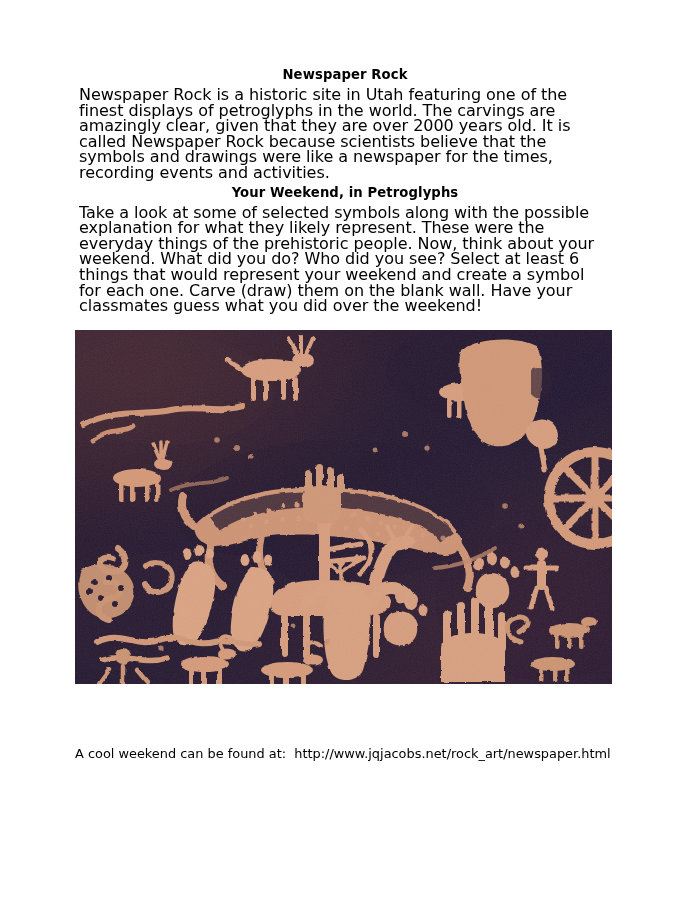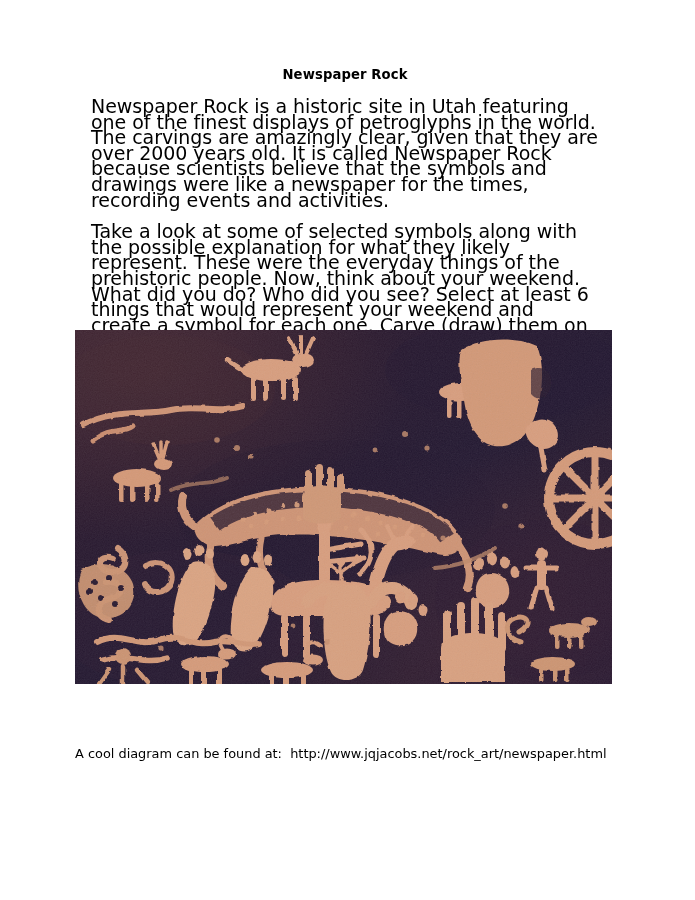--- a/index.html
+++ b/index.html
@@ -30,23 +30,23 @@
   }
   .heading {
     text-align: center;
     font-weight: bold;
     font-size: 13.2px;
     line-height: 16px;
     margin: 0;
     letter-spacing: 0.1px;
   }
   .para {
-    font-size: 19px;
+    font-size: 16px;
     line-height: 15.6px;
-    margin: 16px;
+    margin: 4px;
     text-align: left;
     letter-spacing: -0.05px;
   }
   .photo-wrap {
     position: absolute;
     left: 75px;
     top: 322px;
     width: 537px;
     height: 354px;
     overflow: hidden;
@@ -64,20 +64,21 @@
   }
 </style>
 </head>
 <body>
 
 <div class="page">
 
   <div class="content">
     <div class="heading">Newspaper Rock</div>
     <p class="para">Newspaper Rock is a historic site in Utah featuring one of the finest displays of petroglyphs in the world. The carvings are amazingly clear, given that they are over 2000 years old. It is called Newspaper Rock because scientists believe that the symbols and drawings were like a newspaper for the times, recording events and activities.</p>
+    <div class="heading">Your Weekend, in Petroglyphs</div>
     <p class="para">Take a look at some of selected symbols along with the possible explanation for what they likely represent. These were the everyday things of the prehistoric people. Now, think about your weekend. What did you do? Who did you see? Select at least 6 things that would represent your weekend and create a symbol for each one. Carve (draw) them on the blank wall. Have your classmates guess what you did over the weekend!</p>
   </div>
 
   <div class="photo-wrap">
     <svg class="photo-svg" viewBox="0 0 537 354" preserveAspectRatio="none">
       <defs>
         <linearGradient id="rockbg" x1="0" y1="0" x2="1" y2="1">
           <stop offset="0%" stop-color="#3a2336"></stop>
           <stop offset="25%" stop-color="#2c1b30"></stop>
           <stop offset="55%" stop-color="#241a33"></stop>
@@ -415,15 +416,15 @@
 
         <path d="M360 238 C386 236, 404 228, 420 218" stroke="#cf9670" stroke-width="4" fill="none" opacity="0.8" stroke-linecap="round"></path>
         <path d="M96 160 C118 150, 134 156, 152 148" stroke="#cf9670" stroke-width="4" fill="none" opacity="0.7" stroke-linecap="round"></path>
       </g>
 
       <rect x="0" y="0" width="537" height="354" filter="url(#grain)" fill="#8a6a55" opacity="0.30"></rect>
       <rect x="0" y="0" width="537" height="354" fill="#1a0f22" opacity="0.08"></rect>
     </svg>
   </div>
 
-  <div class="footer">A cool diagram can be found at:  http://www.jqjacobs.net/rock_art/newspaper.html</div>
+  <div class="footer">A cool weekend can be found at:  http://www.jqjacobs.net/rock_art/newspaper.html</div>
 
 </div>
 
 </body></html>

